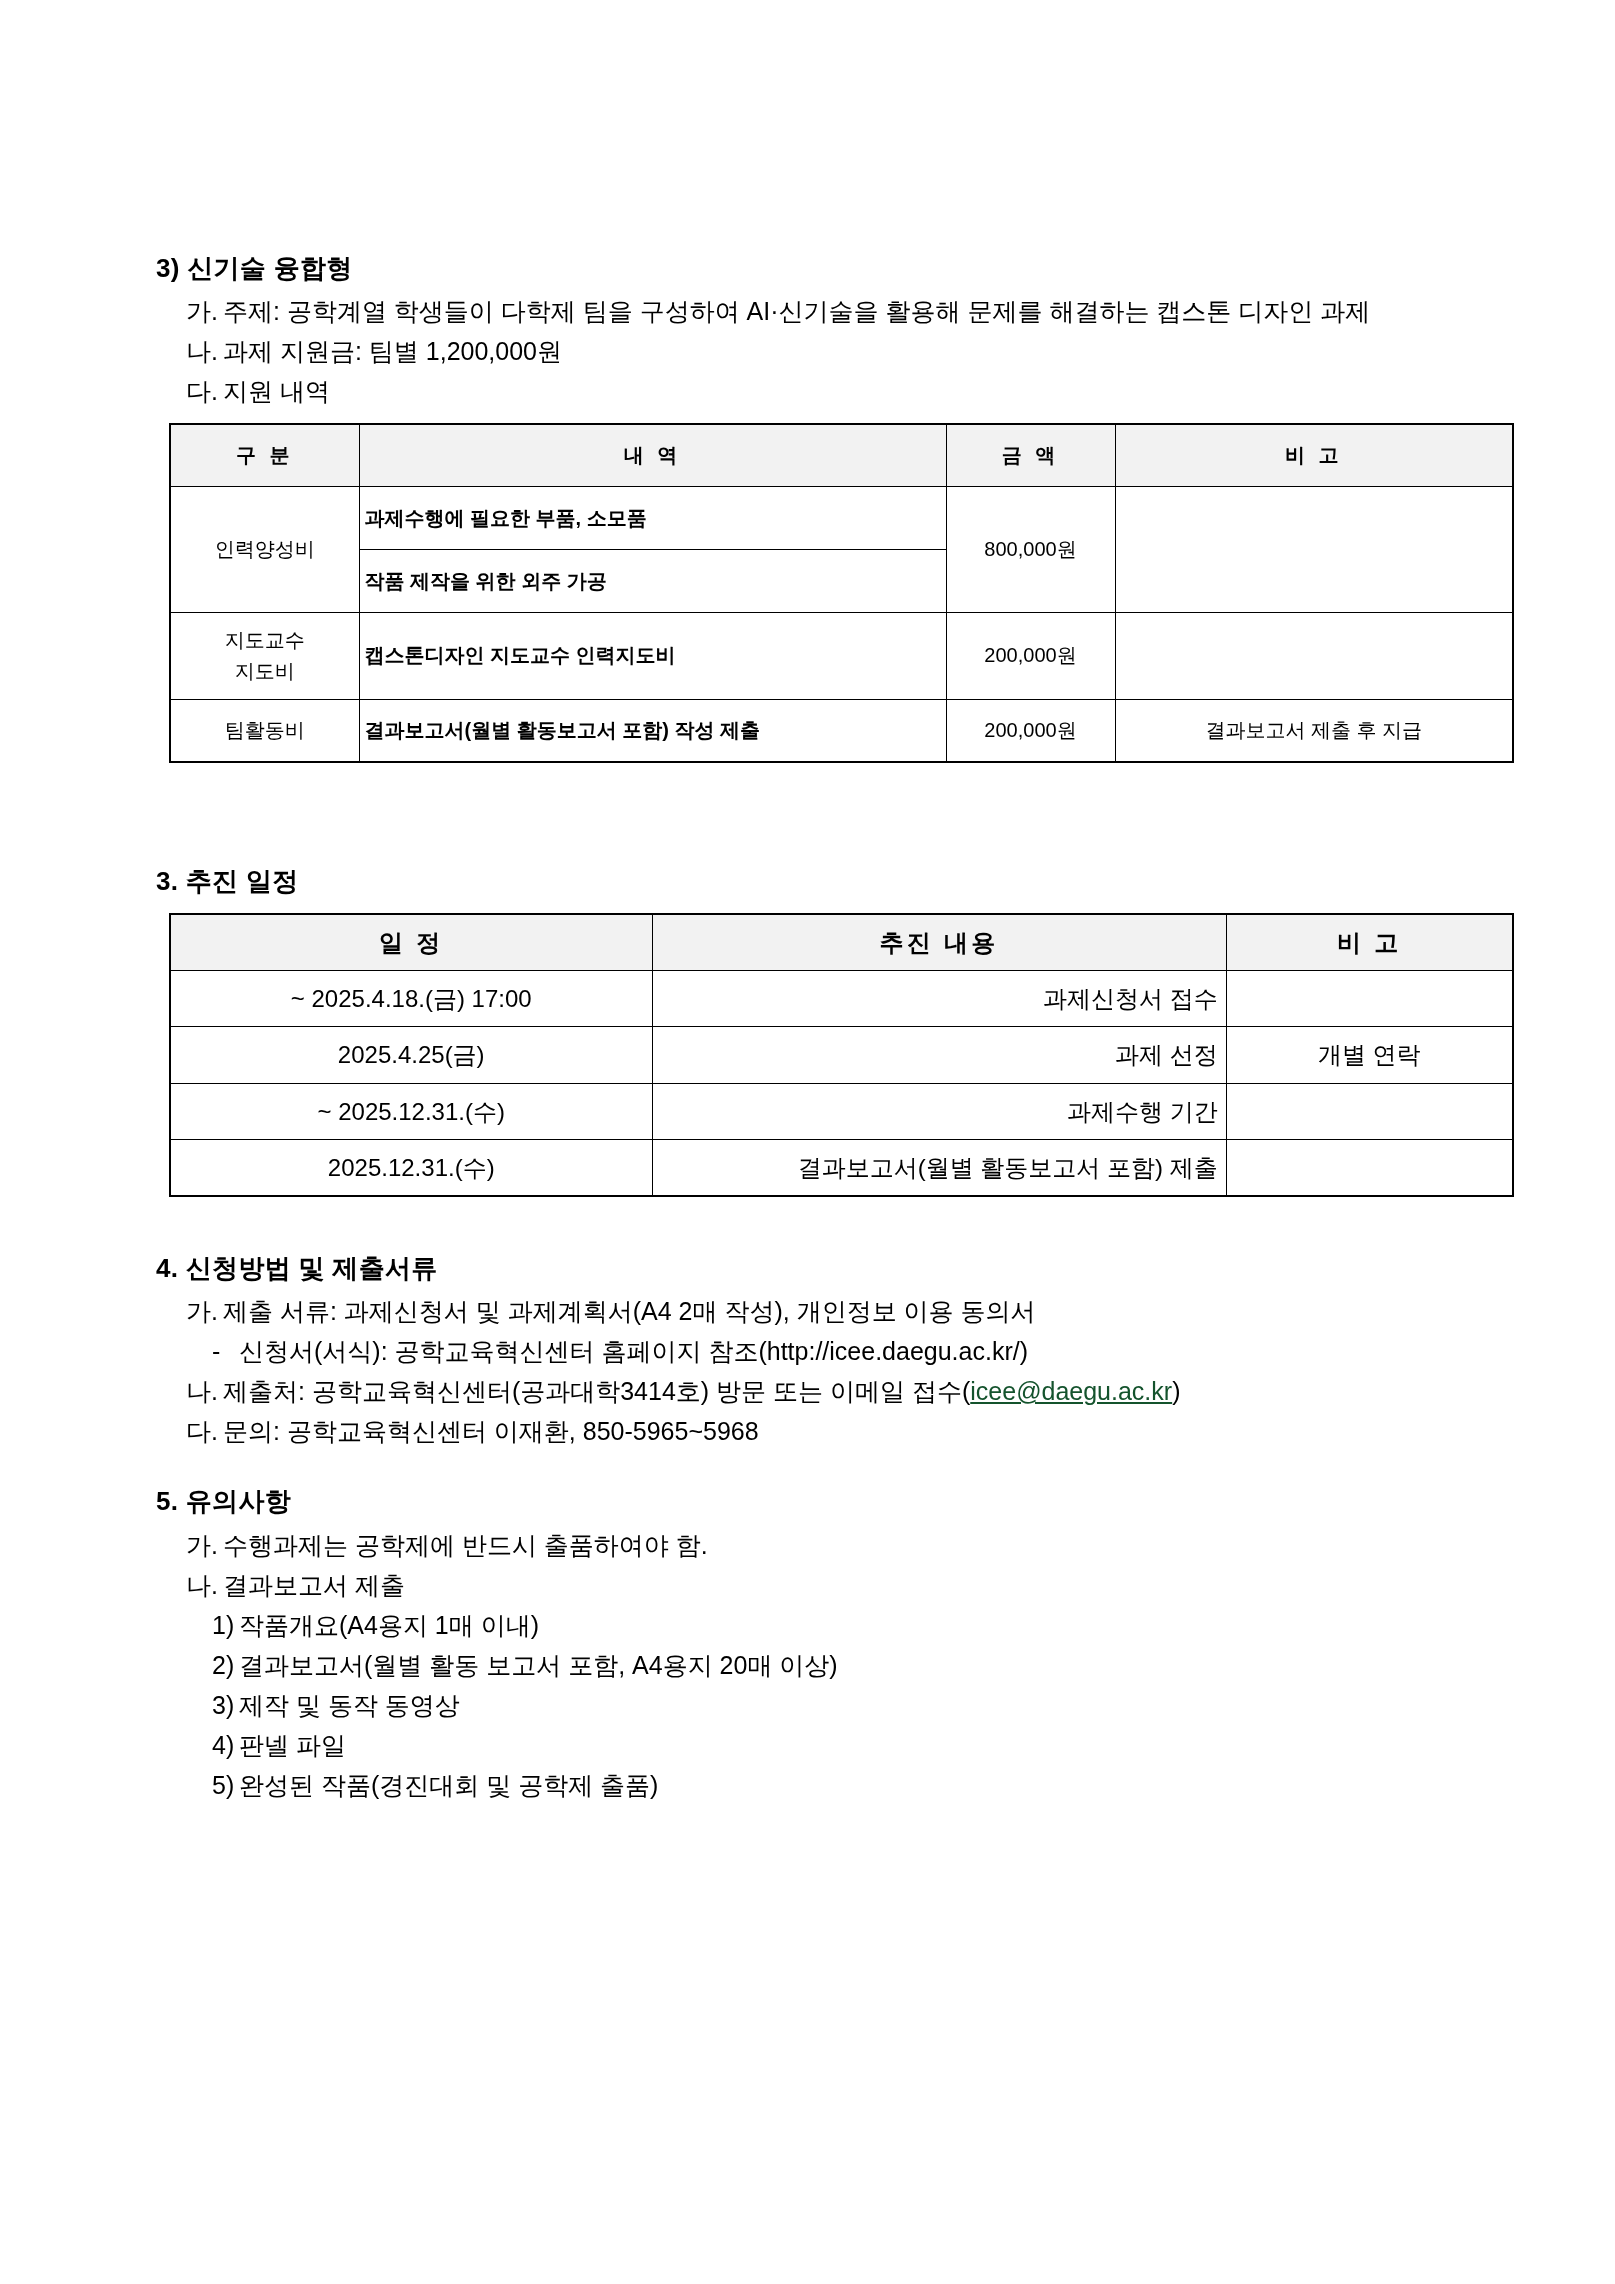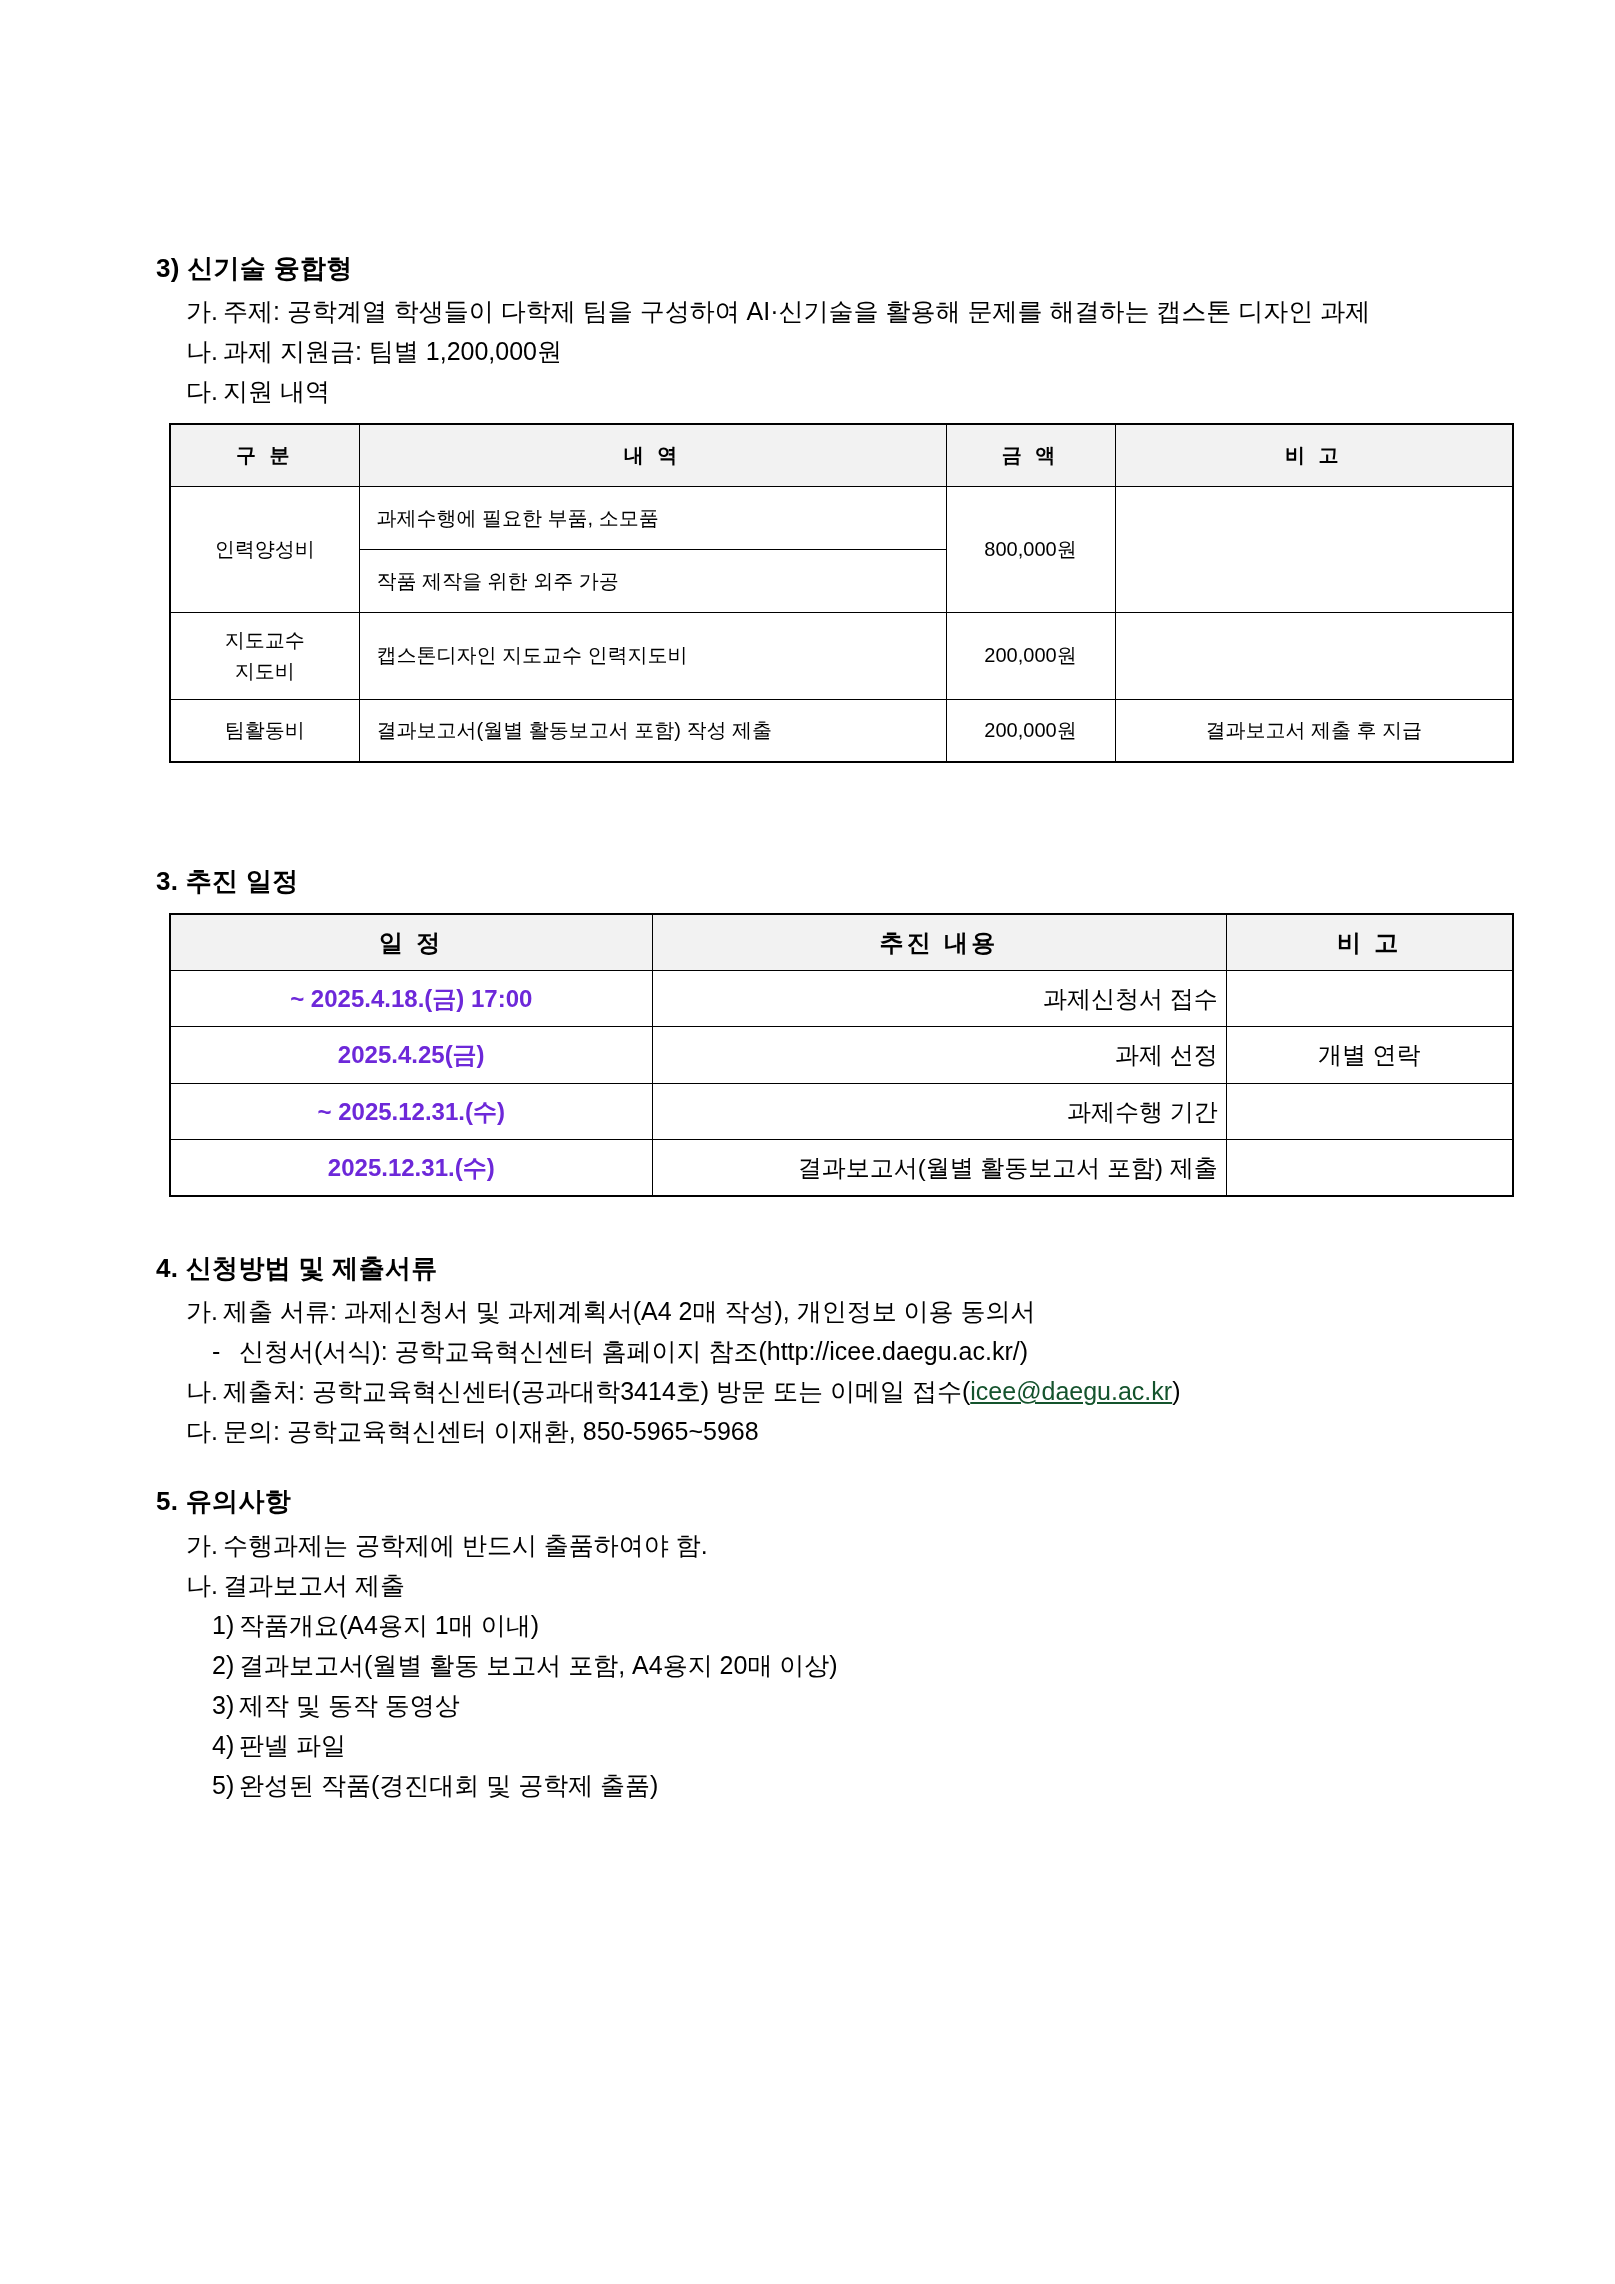--- a/index.html
+++ b/index.html
@@ -79,22 +79,23 @@
     text-align: center;
     vertical-align: middle;
   }
   .tbl-support th {
     background: #f2f2f2;
     font-weight: bold;
     letter-spacing: 3.9px;
   }
   .tbl-support td.left {
     text-align: left;
-    padding-left: 17px;
+    padding-left: 5px;
     letter-spacing: 0;
+    font-weight: bold;
   }
   .tbl-support tr { height: 63px; }
 
   .tbl-sched {
     width: 1343px;
     margin: 11.7px 0 0 13px;
     border: 2px solid #000;
   }
   .tbl-sched th, .tbl-sched td {
     border: 1px solid #000;
@@ -106,22 +107,21 @@
   .tbl-sched th {
     background: #f2f2f2;
     font-weight: bold;
     letter-spacing: 3.3px;
   }
   .tbl-sched td.left {
     text-align: right;
     padding-left: 2px;
   }
   .tbl-sched td.red {
-    color: #6d28d9;
-    font-weight: bold;
+    color: #000000;
   }
   .tbl-sched tr { height: 53px; }
 
   .gap-lg { height: 98px; }
   .gap-md { height: 51px; }
   .gap-sm { height: 29px; }
 
   a.link {
     color: #14532d;
     text-decoration: underline;

